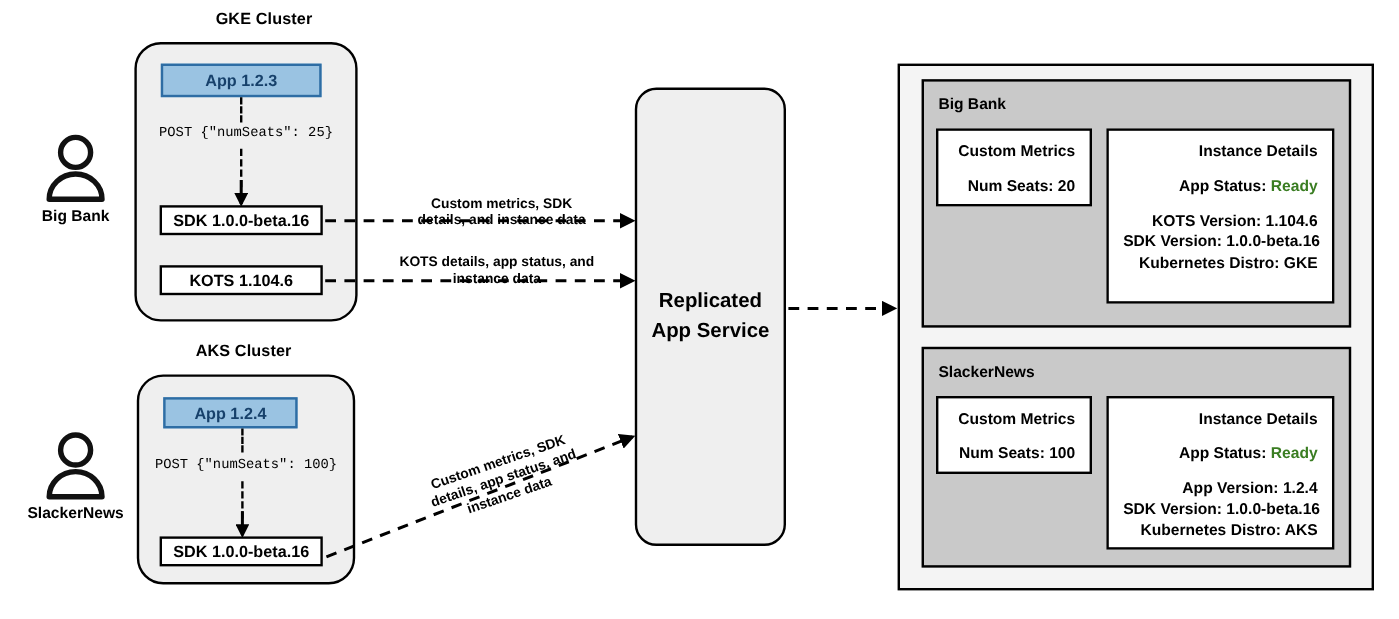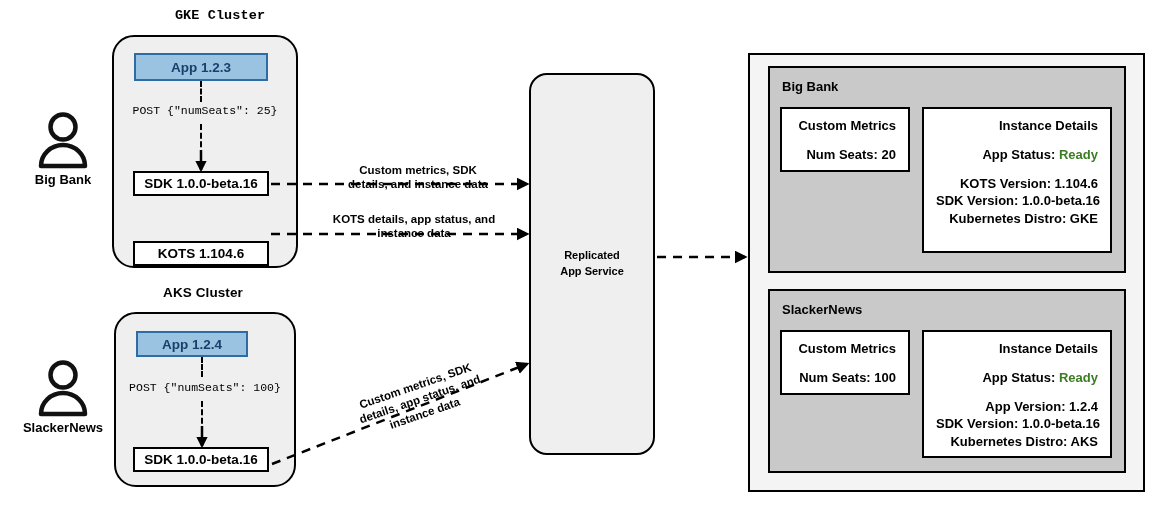--- a/index.html
+++ b/index.html
@@ -89,21 +89,21 @@
   
   .service-box {
     background: #efefef;
     border: 2px solid #000000;
     border-radius: 18px;
     box-sizing: border-box;
     display: flex;
     flex-direction: column;
     align-items: center;
     justify-content: center;
-    font-size: 11px;
+    font-size: 17px;
     font-weight: bold;
     color: #000000;
     line-height: 1.45;
   }
 
   
   .platform-frame {
     background: #f4f4f4;
     border: 2px solid #000000;
     box-sizing: border-box;
@@ -160,21 +160,21 @@
     position: absolute;
     transform: rotate(-19deg);
     transform-origin: 50% 50%;
   }
 </style>
 </head>
 <body>
 
 <div id="canvas">
 
-  <div class="abs title" style="left:152px; top:8px; width:136px;font-family:Liberation Mono, monospace;">GKE Cluster</div>
+  <div class="abs title" style="left:152px; top:8px; width:136px;">GKE Cluster</div>
 
   <div class="abs title" style="left:135px; top:285px; width:136px;">AKS Cluster</div>
 
 
   <div class="abs" style="left:33px; top:110px; width:60px; height:60px;">
     <svg width="60" height="60" viewBox="0 0 60 60">
       <circle cx="30" cy="17" r="12.5" fill="none" stroke="#111111" stroke-width="4.5"></circle>
       <path d="M8,56 a22,21 0 0 1 44,0 z" fill="none" stroke="#111111" stroke-width="4.5" stroke-linejoin="round"></path>
     </svg>
   </div>
@@ -193,21 +193,21 @@
   <div class="abs app-box" style="left:134px; top:53px; width:134px; height:28px;">App 1.2.3</div>
 
   <div class="abs v-dash" style="left:200px; top:81px; height:21px;"></div>
 
   <div class="abs mono-label" style="left:116px; top:104px; width:178px;">POST {"numSeats": 25}</div>
 
   <div class="abs v-dash" style="left:200px; top:124px; height:32px;"></div>
 
   <div class="abs comp-box" style="left:133px; top:171px; width:136px; height:25px;">SDK 1.0.0-beta.16</div>
 
-  <div class="abs comp-box" style="left:133px; top:221px; width:136px; height:25px;margin-top:20px;">KOTS 1.104.6</div>
+  <div class="abs comp-box" style="left:133px; top:221px; width:136px; height:25px;">KOTS 1.104.6</div>
 
   <div class="abs cluster" style="left:114px; top:312px; width:182px; height:175px;"></div>
 
   <div class="abs app-box" style="left:136px; top:331px; width:112px; height:26px;">App 1.2.4</div>
 
   <div class="abs v-dash" style="left:201px; top:357px; height:20px;"></div>
 
   <div class="abs mono-label" style="left:112px; top:381px; width:186px;">POST {"numSeats": 100}</div>
 
   <div class="abs v-dash" style="left:201px; top:401px; height:31px;"></div>

